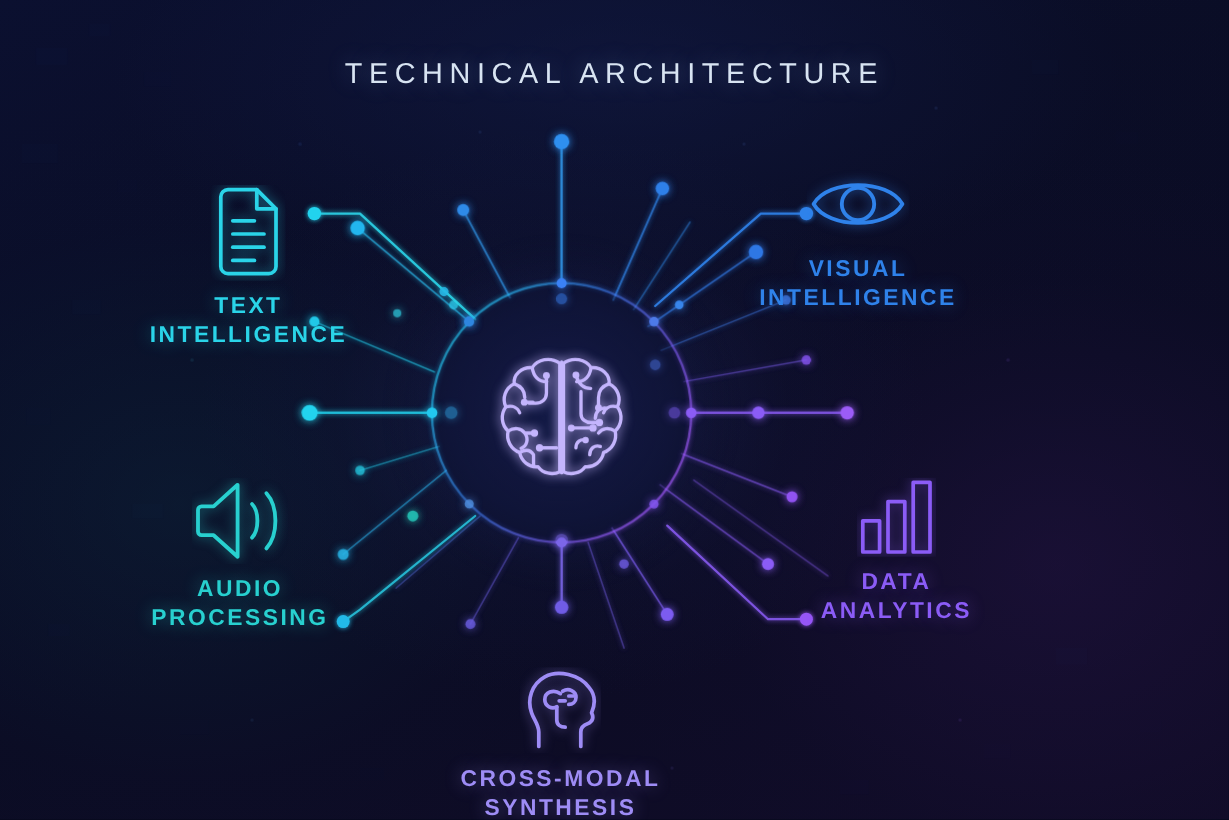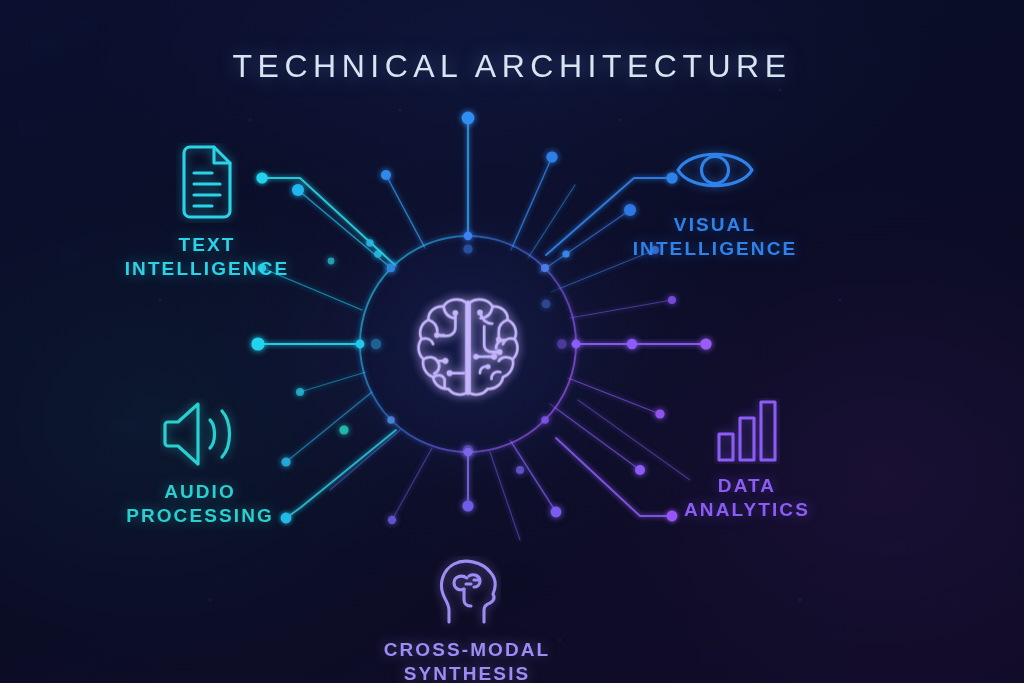--- a/index.html
+++ b/index.html
@@ -30,21 +30,21 @@
   #svg-layer {
     position: absolute;
     inset: 0;
   }
   .title {
     position: absolute;
     top: 48px;
     left: 0;
     width: 1024px;
     text-align: center;
-    font-size: 32px;
+    font-size: 24px;
     letter-spacing: 5.5px;
     font-weight: 500;
     color: #d8e4f2;
     text-shadow: 0 0 18px rgba(150,190,255,0.35), 0 0 40px rgba(110,150,230,0.18);
     font-family: "Liberation Sans", sans-serif;
   }
   .node {
     position: absolute;
     text-align: center;
     width: 230px;
@@ -55,21 +55,21 @@
     line-height: 0;
   }
   .node .label {
     font-size: 19px;
     letter-spacing: 2.1px;
     font-weight: 700;
     line-height: 1.28;
     white-space: pre-line;
     font-family: "Liberation Sans", sans-serif;
   }
-  #node-text      { left: 92px;  top: 143px; }
+  #node-text      { left: 92px;  top: 154px; }
   #node-visual    { left: 600px; top: 137px; }
   #node-audio     { left: 85px;  top: 398px; }
   #node-data      { left: 632px; top: 398px; }
   #node-cross     { left: 352px; top: 556px; }
 
   #node-text   .label { color:#2ad4e8; text-shadow:0 0 14px rgba(42,212,232,0.45); }
   #node-visual .label { color:#2f82ea; text-shadow:0 0 14px rgba(47,130,234,0.45); }
   #node-audio  .label { color:#28d0cf; text-shadow:0 0 14px rgba(40,208,207,0.45); }
   #node-data   .label { color:#8b5cf6; text-shadow:0 0 14px rgba(139,92,246,0.45); }
   #node-cross  .label { color:#9e8cf5; text-shadow:0 0 14px rgba(158,140,245,0.45); }

